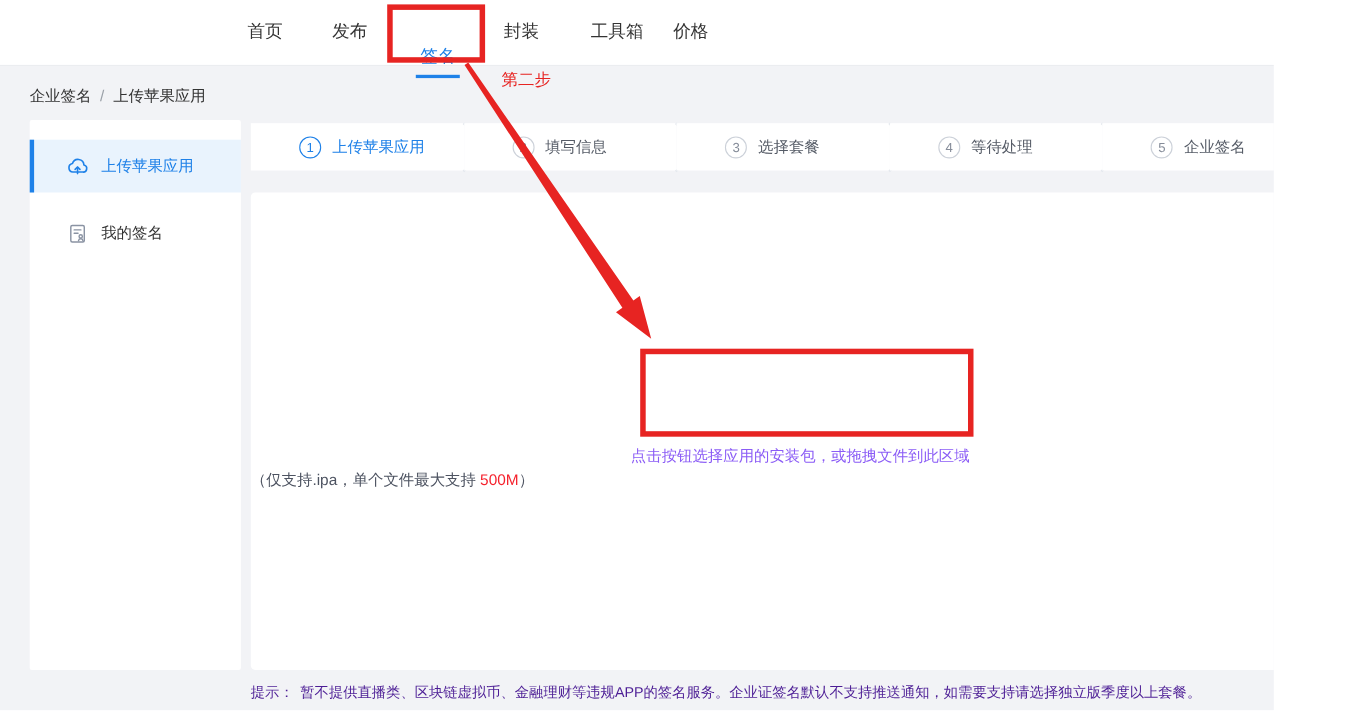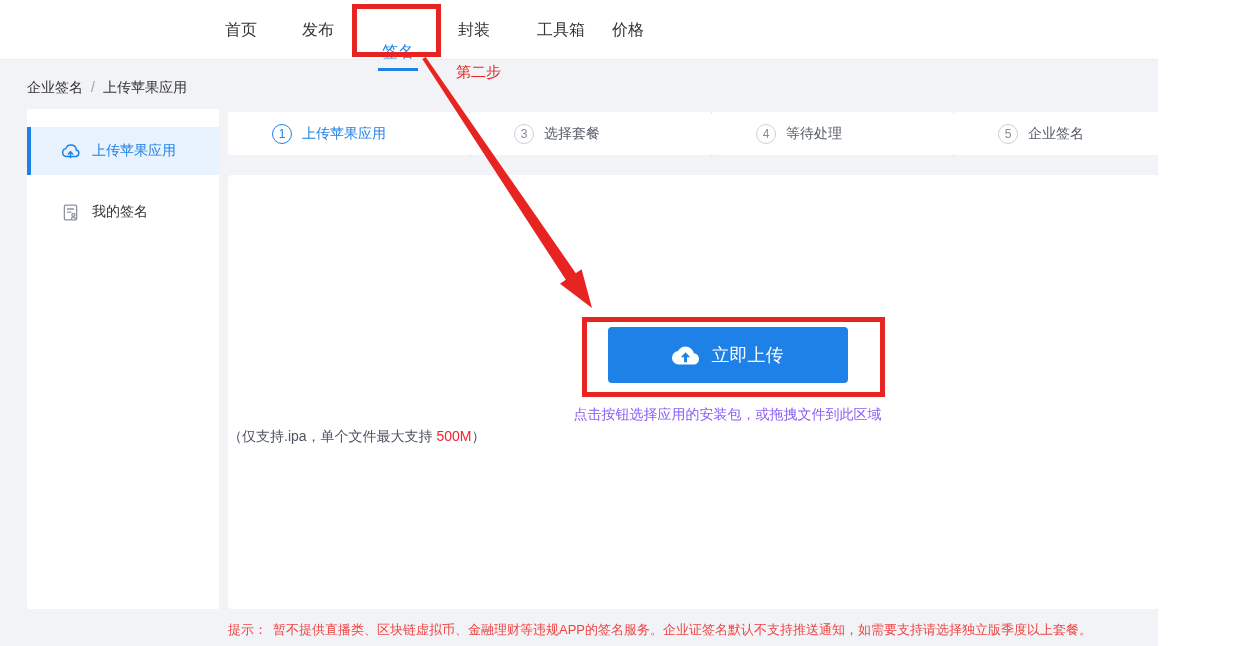--- a/index.html
+++ b/index.html
@@ -52,21 +52,21 @@
   .main-card { position:absolute; left:228px; top:175px; width:999px; height:434px; background:#fff; border-radius:4px; z-index:1; }
   .upload-btn { position:absolute; left:50%; top:152px; transform:translateX(-50%);
     width:240px; height:56px; background:#1e81e8; border:none; border-radius:4px;
     color:#fff; font-size:18px; font-family:inherit; display:flex; align-items:center; justify-content:center; cursor:pointer; }
   .upload-btn .btn-icon { width:27px; height:27px; margin-right:13px; display:block; }
   .hint1 { position:absolute; left:0; top:231px; width:100%; text-align:center; font-size:14px; color:#8b5cf6; }
   .hint2 { position:absolute; left:0; top:253px; width:100%; font-size:14px; color:#4d5361; }
   .hint2 .hl { color:#f5222d; }
 
   
-  .tipbar { position:absolute; left:228px; top:621px; width:1000px; font-size:13px; color:#ef4444; z-index:1; }
+  .tipbar { position:absolute; left:228px; top:621px; width:1000px; font-size:13px; color:#4c1d95; z-index:1; }
   .tipbar .tip-label { margin-right:6px; }
 
   
   .anno { position:absolute; pointer-events:none; z-index:10; }
   .anno-box1 { left:352px; top:4px; width:89px; height:53px; border:5px solid #e72422; }
   .anno-box2 { left:582px; top:317px; width:303px; height:80px; border:5px solid #e72422; }
   .anno-label { left:456px; top:63px; font-size:15px; color:#e72422;font-family:Liberation Serif, serif; }
   .anno-arrow { left:0; top:0; width:1247px; height:646px; }
 </style>
 </head>
@@ -114,41 +114,38 @@
     </div>
   </div>
 
   <div class="steps-tip"></div>
   <div class="steps">
     <div class="step active">
       <span class="circle">1</span>
       <span class="label">上传苹果应用</span>
     </div>
     <div class="step">
+      <span class="circle">2</span>
+      <span class="label">填写信息</span>
+    </div>
+    <div class="step">
       <span class="circle">3</span>
       <span class="label">选择套餐</span>
     </div>
     <div class="step">
       <span class="circle">4</span>
       <span class="label">等待处理</span>
     </div>
     <div class="step">
       <span class="circle">5</span>
       <span class="label">企业签名</span>
     </div>
   </div>
 
   <div class="main-card">
-    <button class="upload-btn">
-      <svg class="btn-icon" viewBox="0 0 24 24">
-        <path fill="#ffffff" d="M19.35 10.04A7.49 7.49 0 0 0 12 4C9.11 4 6.6 5.64 5.35 8.04A5.99 5.99 0 0 0 0 14c0 3.31 2.69 6 6 6h13c2.76 0 5-2.24 5-5 0-2.64-2.05-4.78-4.65-4.96z"></path>
-        <path fill="#1e81e8" d="M12 9.2 7.8 13.6h2.9V18h2.6v-4.4h2.9z"></path>
-      </svg>
-      <span>立即上传</span>
-    </button>
     <div class="hint1">点击按钮选择应用的安装包，或拖拽文件到此区域</div>
     <div class="hint2"><span>（仅支持.ipa，单个文件最大支持 </span><span class="hl">500M</span><span>）</span></div>
   </div>
 
   <div class="tipbar">
     <span class="tip-label">提示：</span><span>暂不提供直播类、区块链虚拟币、金融理财等违规APP的签名服务。企业证签名默认不支持推送通知，如需要支持请选择独立版季度以上套餐。</span>
   </div>
 
   <div class="anno anno-box1"></div>
   <div class="anno anno-box2"></div>

